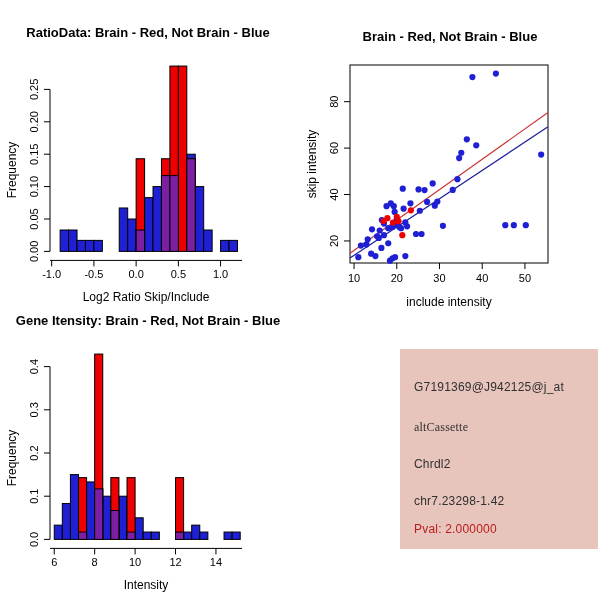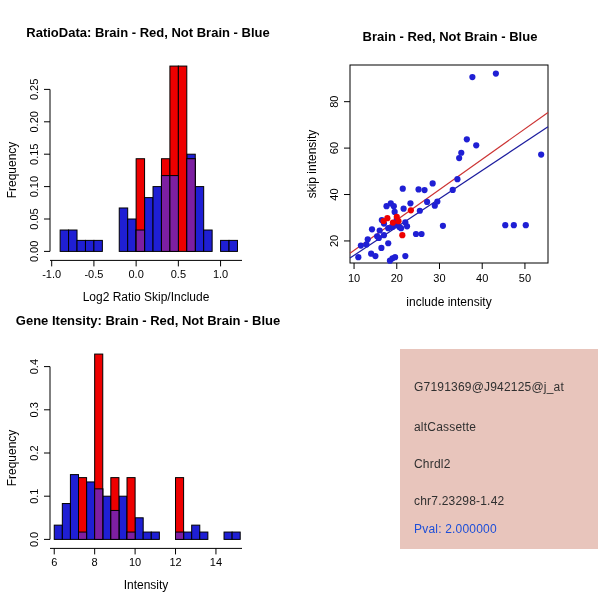--- a/index.html
+++ b/index.html
@@ -3,21 +3,21 @@
 <meta charset="utf-8">
 <style>
   html,body{margin:0;padding:0;background:#ffffff;}
   body{width:600px;height:600px;position:relative;font-family:"Liberation Sans",sans-serif;}
   .panel{position:absolute;width:300px;height:300px;}
   #p-tl{left:0;top:12px;text-align:center;} #p-tr{left:300px;top:16px;} #p-bl{left:0;top:300px;} #p-br{left:300px;top:300px;}
   svg{display:block;}
   svg text{fill:#000000;}
   .info-rect{position:absolute;left:60px;top:49px;width:198px;height:200px;margin-left:40px;}
   .info-line{position:absolute;left:14px;font-size:12px;color:#303030;white-space:nowrap;letter-spacing:0.2px;}
-  #info-l1{top:31px;} #info-l2{top:71px;} #info-l3{top:108px;} #info-l4{top:145px;} #info-l5{top:173px;}
+  #info-l1{top:31px;} #info-l2{top:71px;font-family:Liberation Serif, serif;} #info-l3{top:108px;} #info-l4{top:145px;} #info-l5{top:173px;}
 </style>
 </head>
 <body>
 
 <div class="panel" id="p-tl">
   <svg id="svg-ratio_hist" width="300" height="300">
       <g>
         <text text-anchor="middle" font-size="13px" font-weight="bold" x="148" y="25">RatioData: Brain - Red, Not Brain - Blue</text>
         <line x1="50" y1="239.4" x2="50" y2="77.4" stroke="#000000"></line>
         <line x1="44" y1="239.4" x2="50" y2="239.4" stroke="#000000"></line>
@@ -226,15 +226,15 @@
         <rect x="175.52127659574472" y="232.056" width="8.085106382978722" height="7.343999999999994" fill="#7D1FA2" stroke="#000000" stroke-width="1"></rect>
       </g>
     </svg>
 </div>
 <div class="panel" id="p-br">
   <div class="info-rect" id="info-rect" style="background: rgb(232, 197, 188);">
     <div class="info-line" id="info-l1">G7191369@J942125@j_at</div>
     <div class="info-line" id="info-l2">altCassette</div>
     <div class="info-line" id="info-l3">Chrdl2</div>
     <div class="info-line" id="info-l4">chr7.23298-1.42</div>
-    <div class="info-line" id="info-l5" style="color: #1d4ed8;">Pval: 2.000000</div>
+    <div class="info-line" id="info-l5" style="color: #b91c1c;">Pval: 2.000000</div>
   </div>
 </div>
 
 </body></html>

